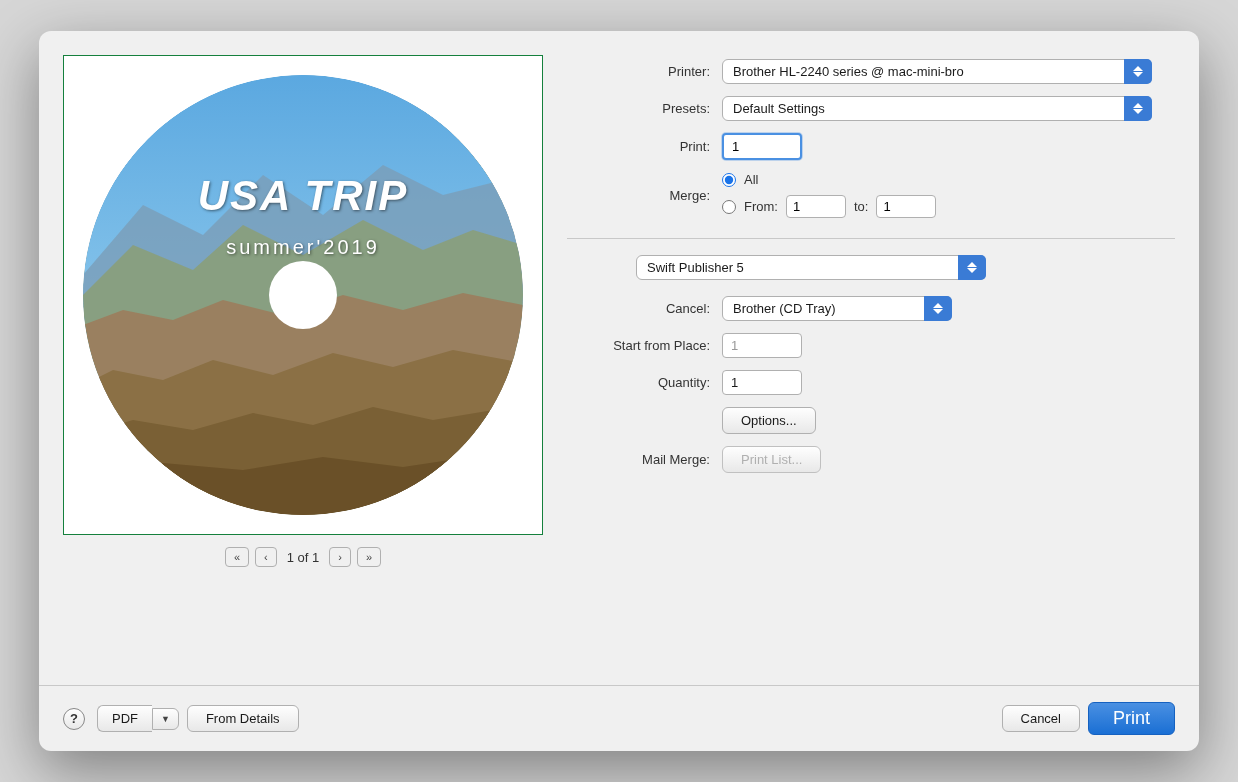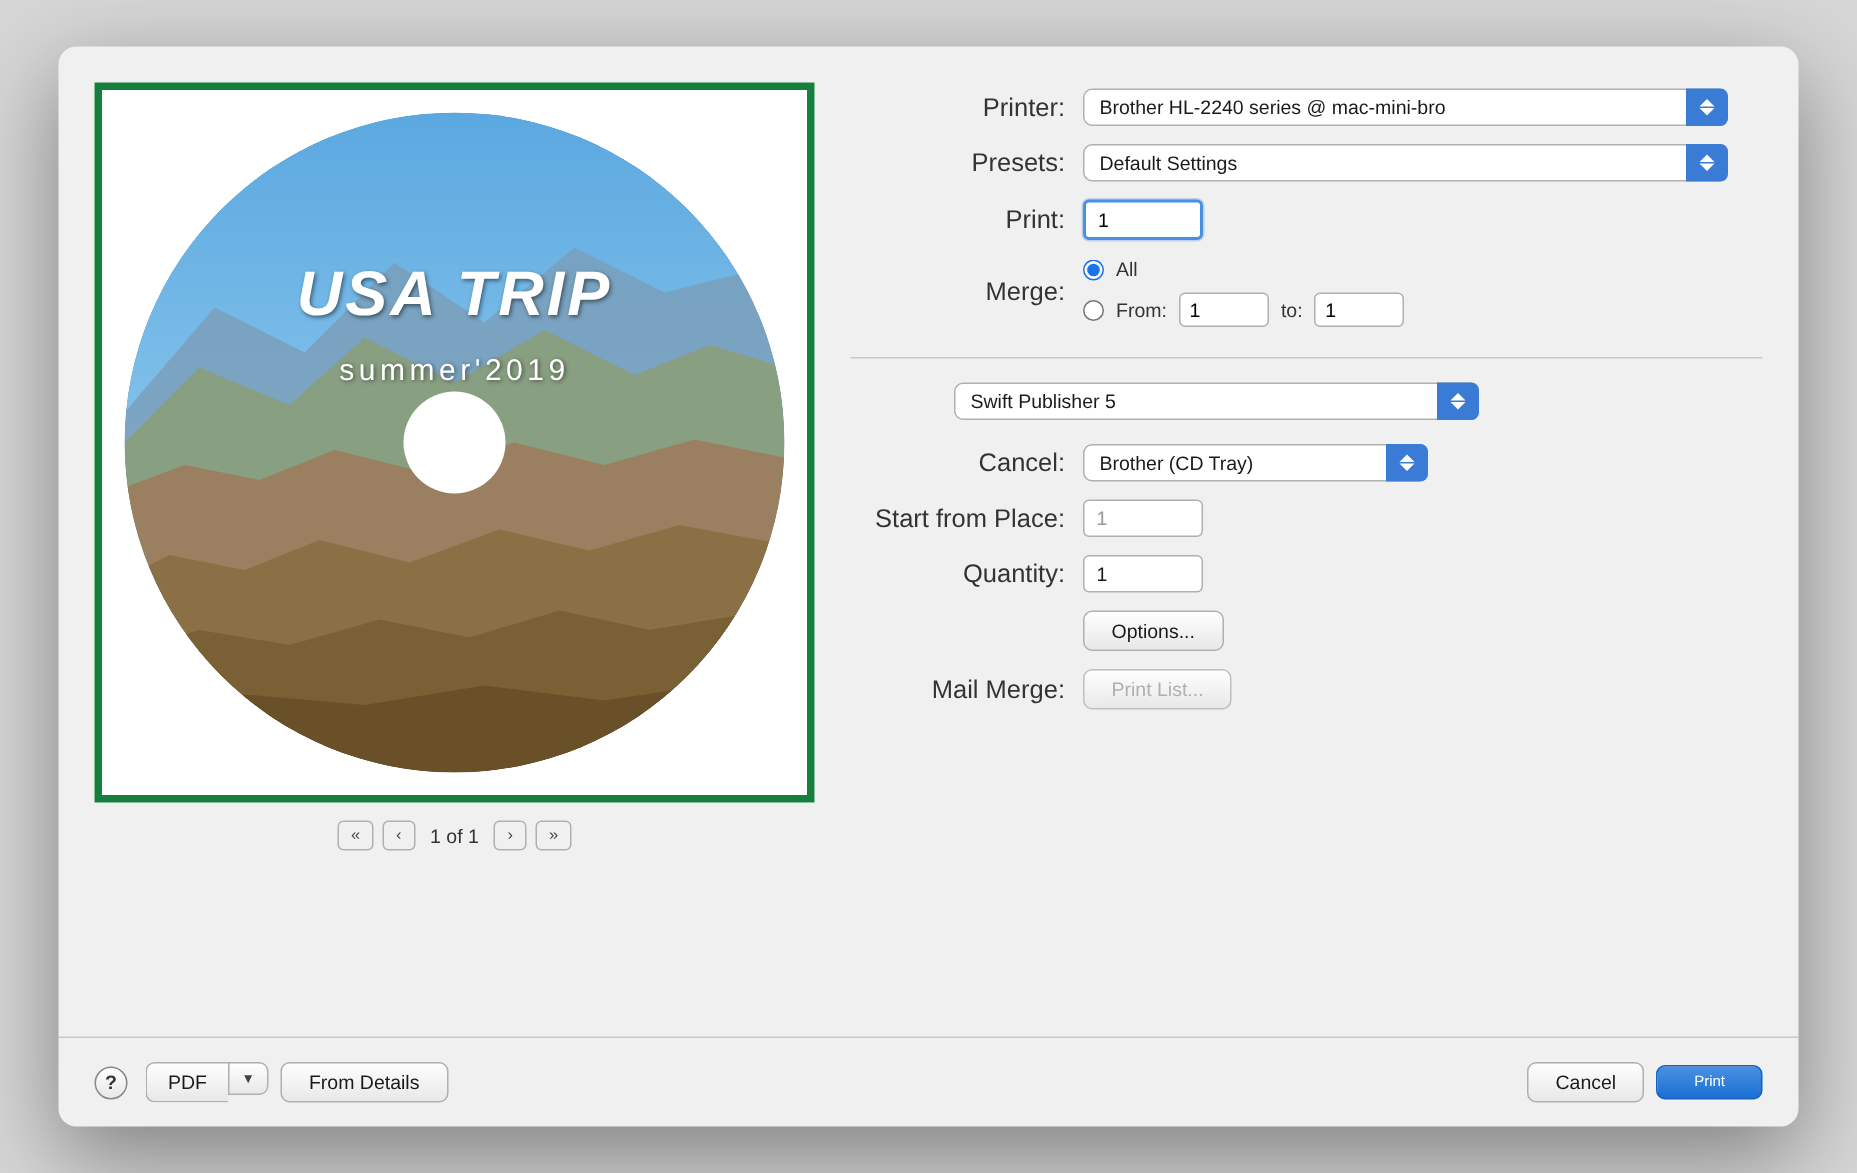--- a/index.html
+++ b/index.html
@@ -41,21 +41,21 @@
       flex-direction: column;
       align-items: center;
       gap: 12px;
       flex: 0 0 auto;
     }
 
     .preview-container {
       width: 480px;
       height: 480px;
       background: white;
-      border: 5px solid #15803d;
+      border: 1px solid #15803d;
       display: flex;
       align-items: center;
       justify-content: center;
       position: relative;
       overflow: hidden;
     }
 
     .cd-disc {
       width: 440px;
       height: 440px;
@@ -158,21 +158,21 @@
     .form-row {
       display: flex;
       align-items: center;
       margin-bottom: 12px;
     }
 
     .form-label {
       text-align: right;
       width: 155px;
       padding-right: 12px;
-      font-size: 17px;
+      font-size: 13px;
       color: #333;
       flex-shrink: 0;
     }
 
     
     .select-wrapper {
       position: relative;
       display: inline-flex;
       align-items: center;
     }
@@ -312,21 +312,21 @@
       font-size: 13px;
       cursor: pointer;
       color: #1a1a1a;
     }
 
     .mac-btn-primary {
       background: linear-gradient(to bottom, #4a90e2, #1a6fd4);
       border: 1px solid #1561c0;
       border-radius: 6px;
       padding: 5px 24px;
-      font-size: 10px;
+      font-size: 18px;
       cursor: pointer;
       color: white;
       font-weight: 500;
     }
 
     .options-btn {
       margin-left: 155px;
       margin-bottom: 12px;
     }
 
@@ -361,21 +361,21 @@
       cursor: pointer;
       display: flex;
       align-items: center;
       justify-content: center;
       color: #333;
       font-weight: bold;
     }
 
     .pdf-group {
       display: inline-flex;
-      align-items: flex-start;
+      align-items: center;
       margin-left: 4px;
     }
 
     .pdf-btn {
       background: linear-gradient(to bottom, #fefefe, #e8e8e8);
       border: 1px solid #b0b0b0;
       border-right: none;
       border-radius: 6px 0 0 6px;
       padding: 5px 14px;
       font-size: 13px;

